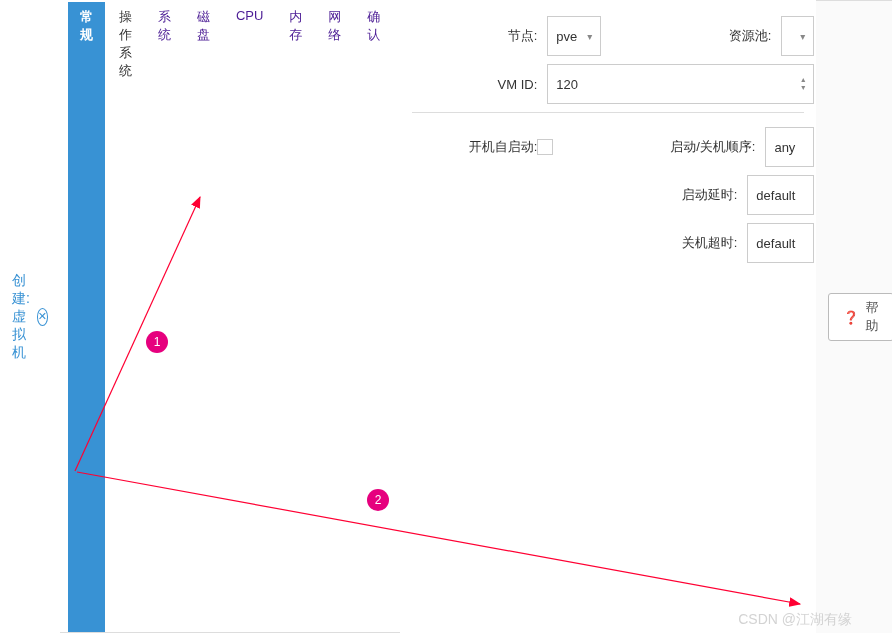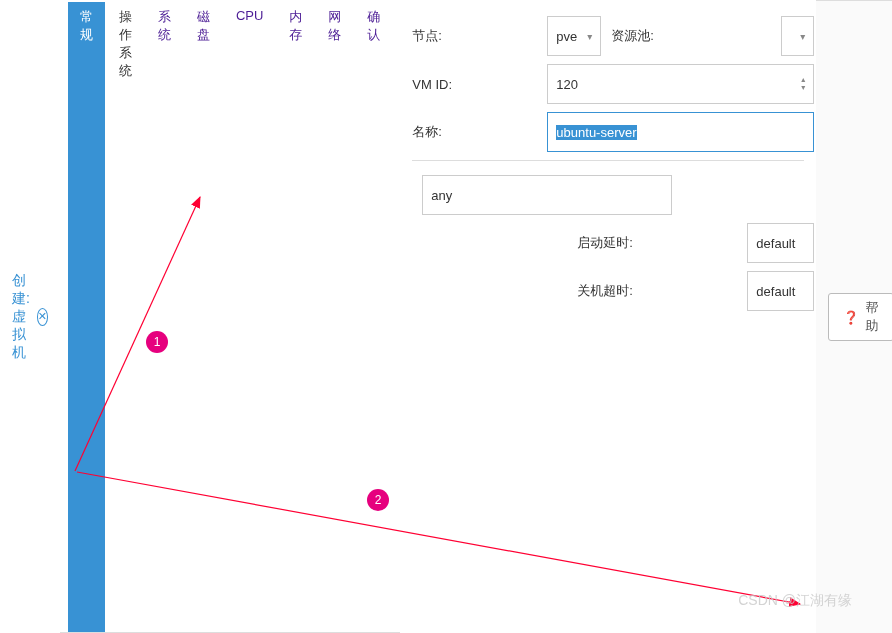--- a/index.html
+++ b/index.html
@@ -3,23 +3,23 @@
 <meta charset="utf-8">
 <style>
 * { box-sizing: border-box; margin: 0; padding: 0; }
 body { font-family: "Microsoft YaHei", Arial, sans-serif; font-size: 13px; color: #333; background: #fff; width: 892px; height: 633px; position: relative; overflow: hidden; }
 .dialog { width: 100%; height: 100%; display: flex; flex-direction: row; }
 .title-bar { display: flex; justify-content: space-between; align-items: center; padding: 8px 12px; }
 .title { color: #3892d4; font-size: 14px; }
 .close-btn { width: 18px; height: 18px; border: 1.5px solid #3892d4; border-radius: 50%; display: flex; align-items: center; justify-content: center; color: #3892d4; font-size: 11px; cursor: pointer; line-height: 1; }
 .tabs { display: flex; padding: 2px 8px 0 8px; border-bottom: 1px solid #ddd; gap: 2px; }
 .tab { padding: 6px 12px; color: #4c1d95; cursor: pointer; font-size: 13px; }
-.tab.active { background: #3892d4; color: #fff; }
+.tab.active { background: #3892d4; color: #fff; font-weight: bold; }
 .tab.enabled { color: #333; }
-.content { flex: 1; padding: 16px 12px; position: relative; }
+.content { flex: 1; padding: 16px 12px; position: relative; text-align: right; }
 .form-row { display: flex; align-items: center; margin-bottom: 8px; }
 .form-row.two-col { gap: 20px; }
 .col { display: flex; align-items: center; flex: 1; }
 .label { width: 125px; color: #333; }
 .field { flex: 1; max-width: 295px; }
 .combo, .text-input, .spinner { width: 100%; height: 40px; border: 1px solid #ccc; padding: 0 8px; display: flex; align-items: center; justify-content: space-between; background: #fff; position: relative; margin-left: 10px; }
 .combo { cursor: pointer; }
 .text-input { outline: none; }
 .text-input.focused { border-color: #3892d4; }
 .text-input.focused .sel { background: #3892d4; color: #fff; display: inline-block; }
@@ -30,21 +30,21 @@
 .checkbox.checked::after { content: "✓"; display: block; text-align: center; line-height: 14px; font-size: 12px; color: #555; }
 .right-col .label { width: 160px; }
 .right-col .field { max-width: 250px; }
 .footer { border-top: 1px solid #ddd; padding: 10px 12px; display: flex; justify-content: space-between; align-items: center; background: #fafafa; }
 .help-btn { border: 1px solid #bbb; background: #fff; padding: 5px 14px; border-radius: 3px; cursor: pointer; color: #555; display: flex; align-items: center; gap: 6px; }
 .footer-right { display: flex; align-items: center; gap: 5px; }
 .adv-label { color: #555; }
 .btn { border: 1px solid #bbb; padding: 5px 4px; cursor: pointer; }
 .btn-back { background: #f5f5f5; color: #aaa; }
 .btn-next { background: #3892d4; color: #fff; border-color: #3892d4; }
-.watermark { position: absolute; bottom: 23px; right: 40px; color: rgba(200,200,200,0.8); font-size: 14px; pointer-events: none; z-index: 200; }
+.watermark { position: absolute; bottom: 4px; right: 40px; color: rgba(200,200,200,0.8); font-size: 14px; pointer-events: none; z-index: 200; }
 .anno-svg { position: absolute; top: 0; left: 0; width: 892px; height: 633px; pointer-events: none; z-index: 100; }
 .anno-circle { fill: #e6007e; }
 .anno-num { fill: #fff; font-size: 12px; font-family: Arial; }
 .anno-line { stroke: #ff0033; stroke-width: 1.2; fill: none; }
 </style>
 </head>
 <body>
 
 <div class="dialog">
 
@@ -95,35 +95,30 @@
             <span>120</span>
             <div class="spinner-btns">
                 <span>▴</span>
                 <span>▾</span>
               </div>
           </div>
         </div>
       </div>
     </div>
 
-    <div class="form-row">
-      <div class="col">
-        <div class="label">名称:</div>
-        <div class="field">
-          <div class="text-input focused">
-            <span class="sel">ubuntu-server</span>
-          </div>
-        </div>
-      </div>
-    </div>
 
     <hr class="divider">
 
     <div class="form-row two-col">
+      <div class="col">
+        <div class="label">开机自启动:</div>
+        <div class="checkbox"></div>
+      </div>
       <div class="col right-col">
+        <div class="label">启动/关机顺序:</div>
         <div class="field">
           <div class="combo">
             <span>any</span>
           </div>
         </div>
       </div>
     </div>
 
     <div class="form-row two-col">
       <div class="col"></div>

